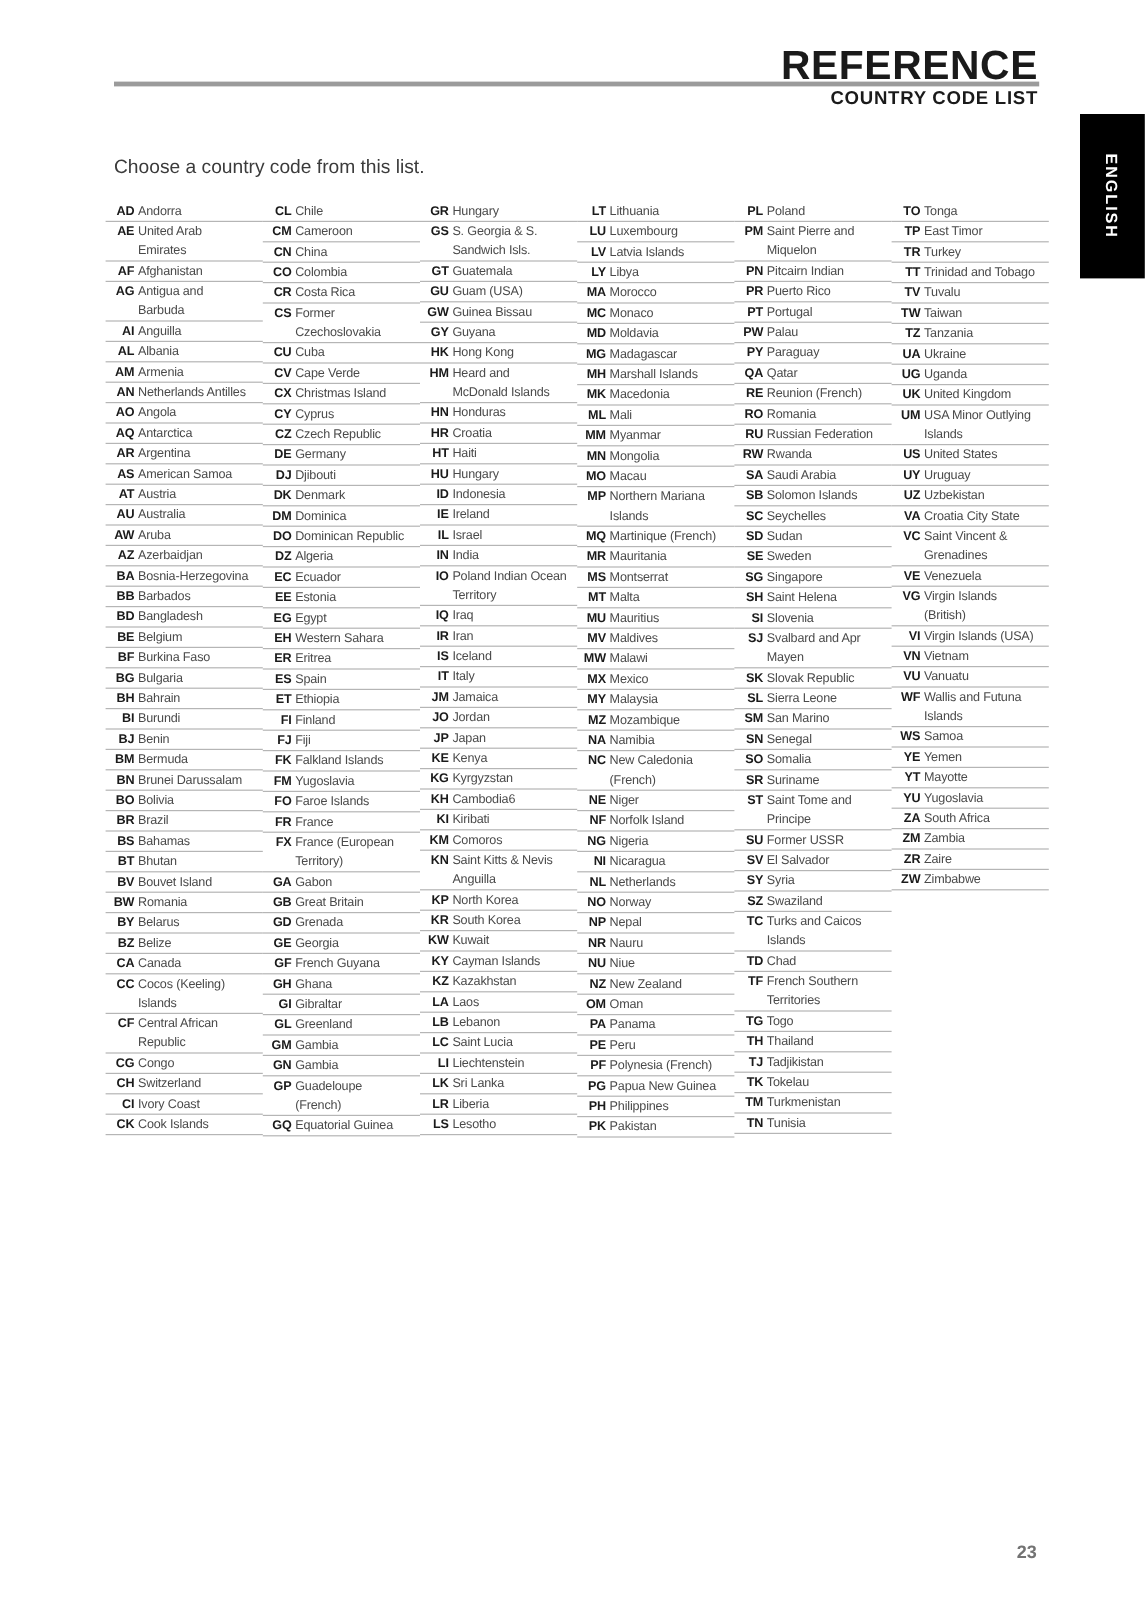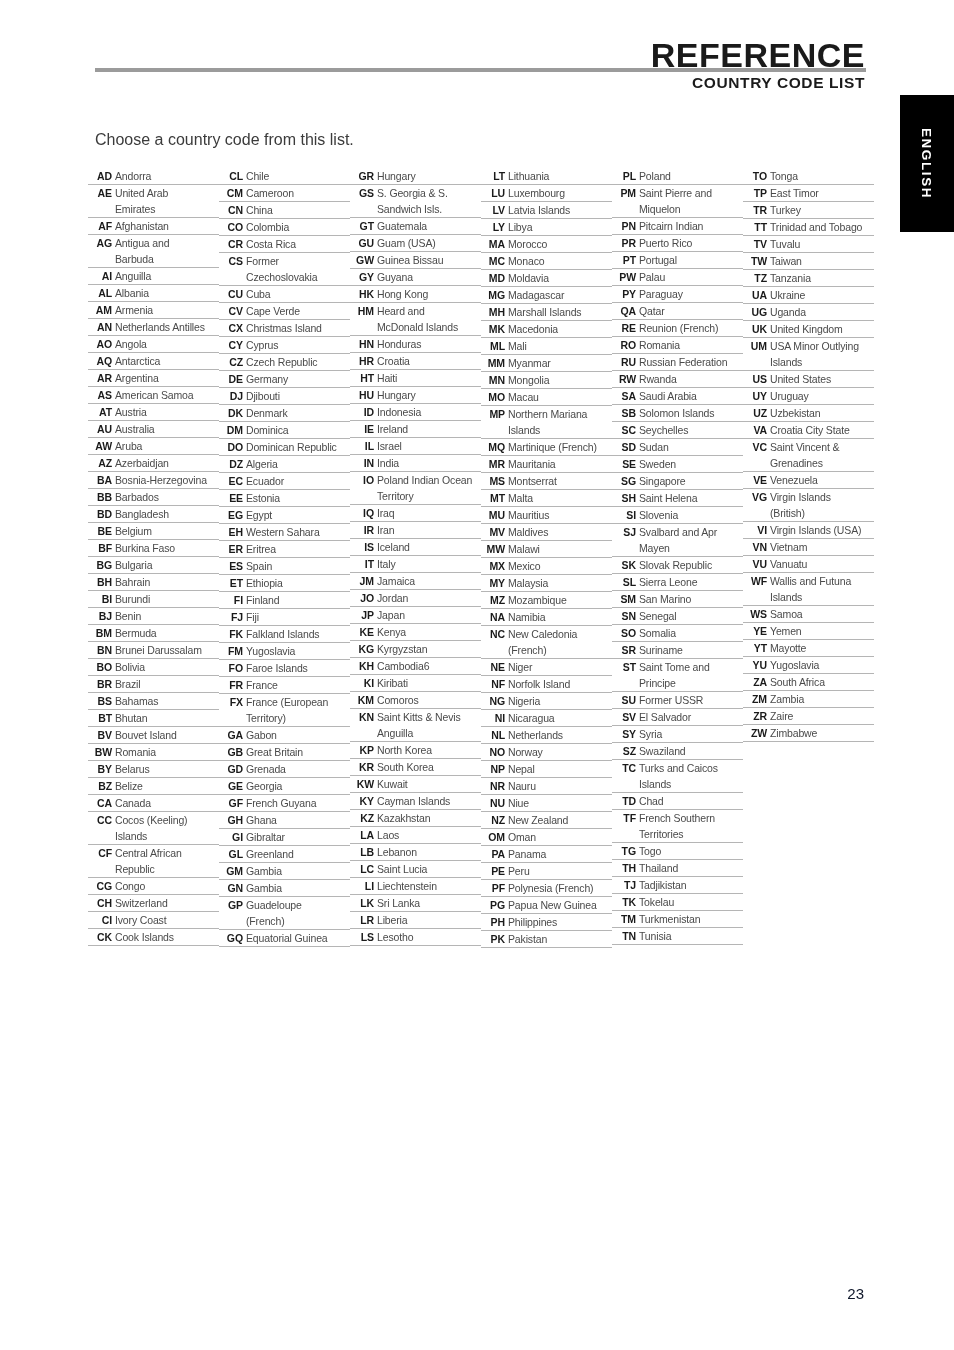--- a/index.html
+++ b/index.html
@@ -130,22 +130,22 @@
   .code-cont .code-abbr {
     visibility: hidden;
   }
 
   
   .page-number {
     position: absolute;
     right: 90px;
     top: 1285px;
     font-size: 15px;
-    font-weight: normal;
-    color: #0f172a;
+    font-weight: bold;
+    color: #737373;
   }
 </style>
 </head>
 <body>
 
 <div class="page-header">
   <div class="header-title">REFERENCE</div>
   <div class="header-rule"></div>
   <div class="header-subtitle">COUNTRY CODE LIST</div>
 </div>

